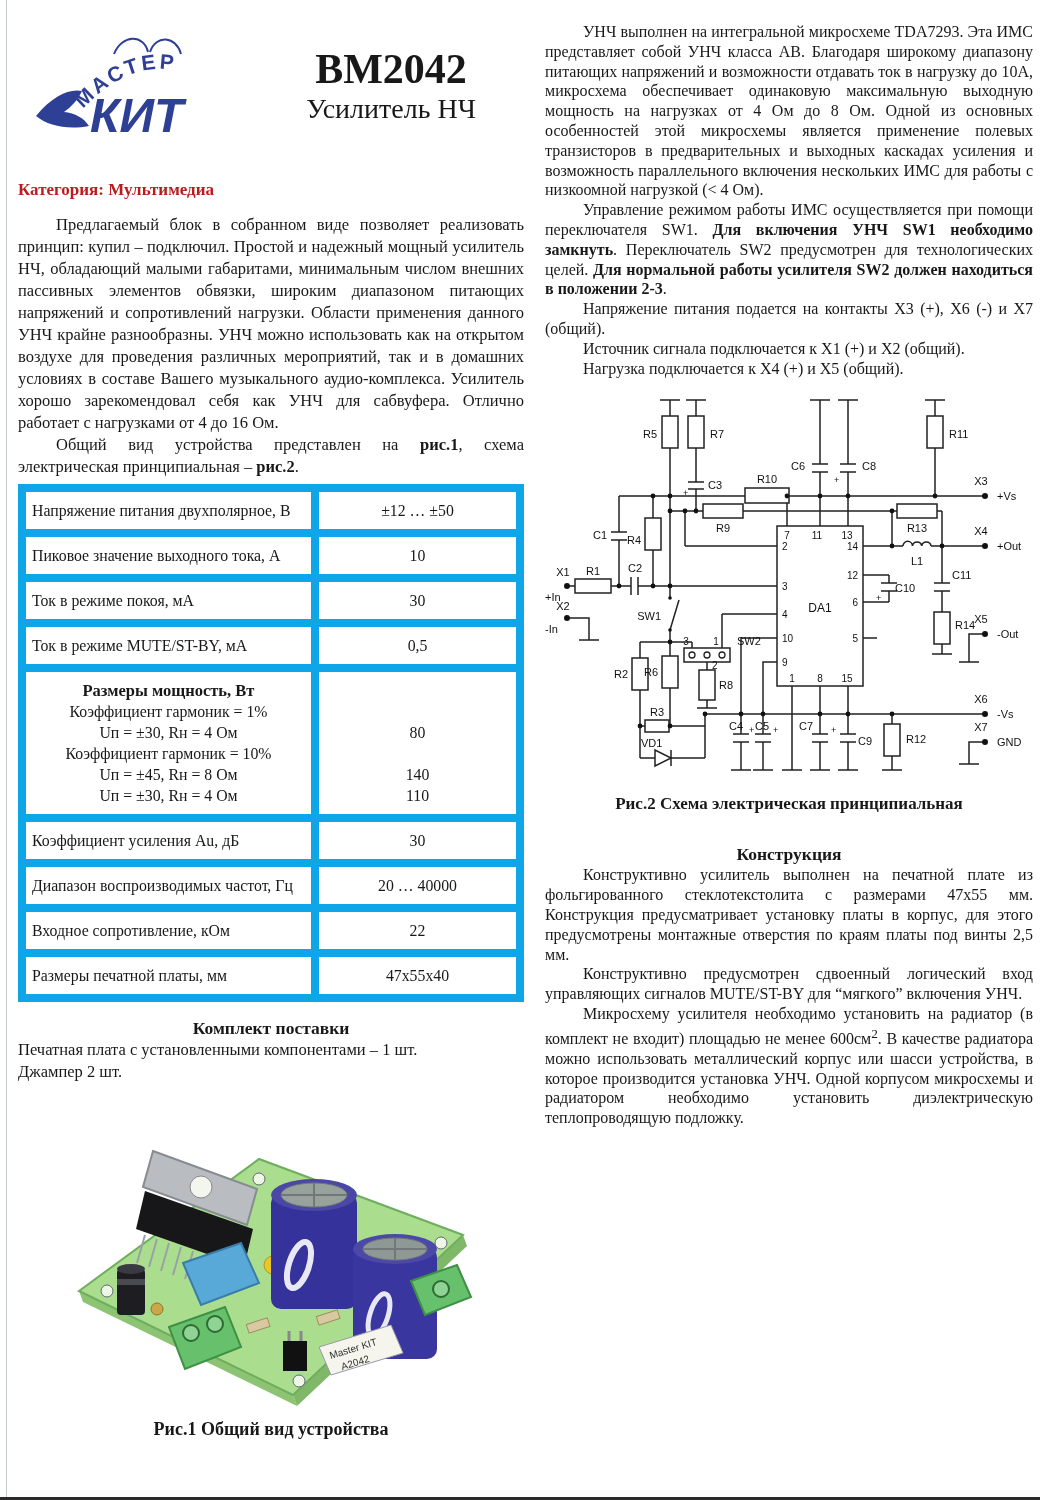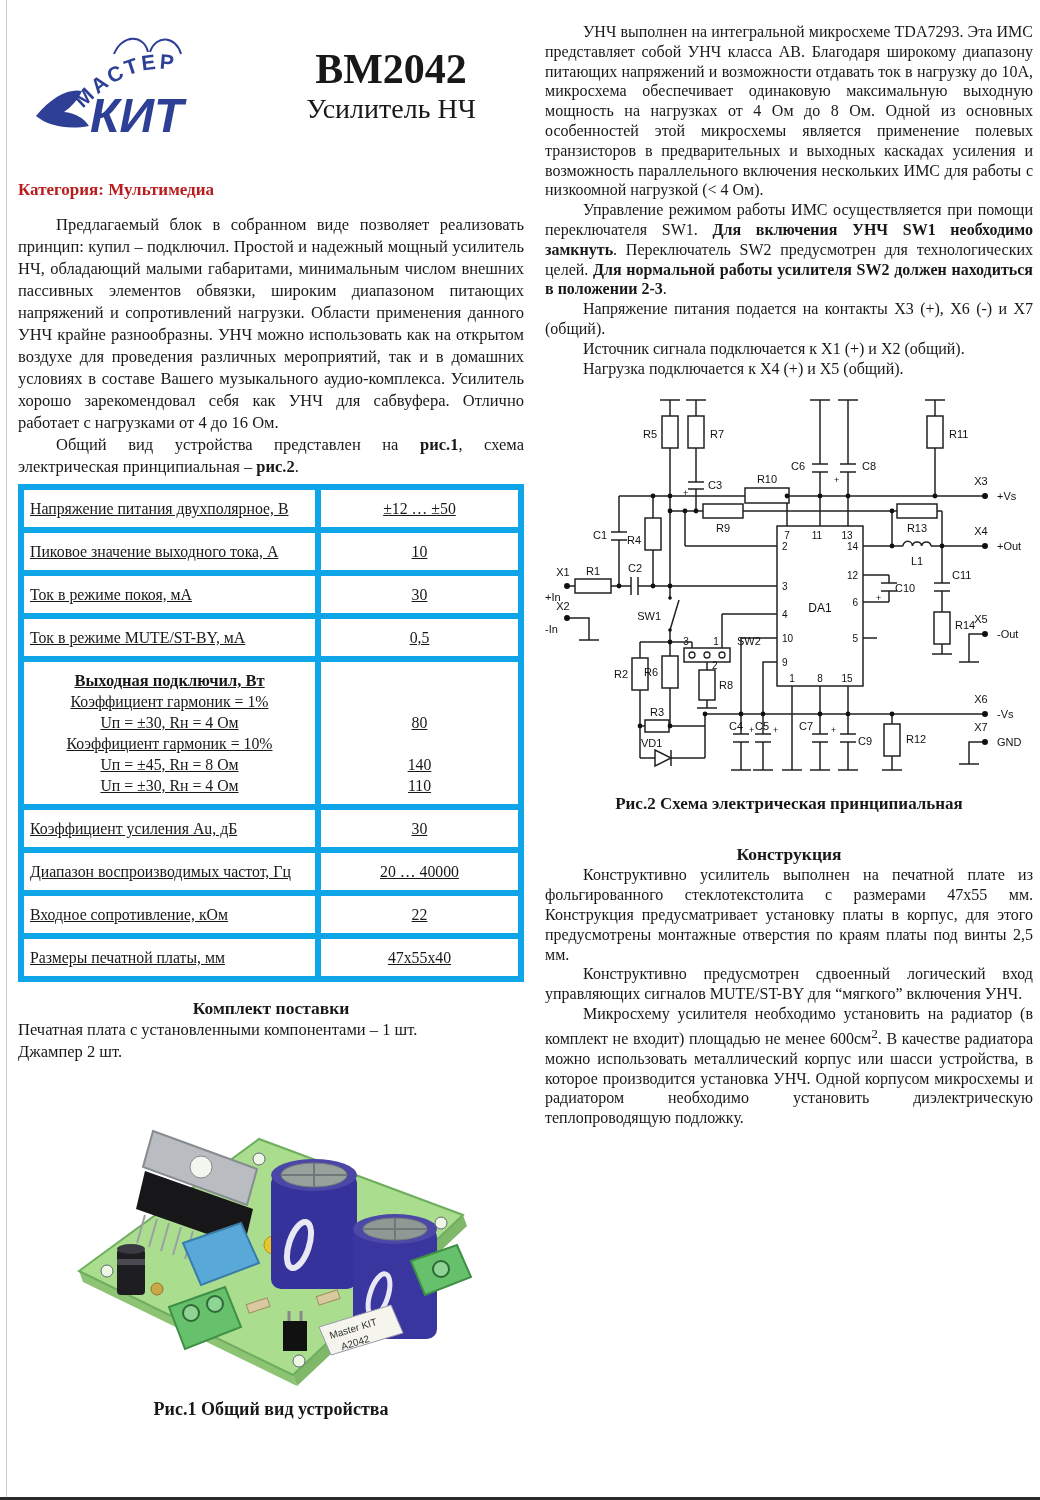--- a/index.html
+++ b/index.html
@@ -19,21 +19,21 @@
 
   .category{color:#b91c1c;font-weight:bold;font-size:17px;margin-top:40px;}
 
   p.body{font-size:16.5px;line-height:22px;text-align:justify;margin:0;text-indent:38px;}
   .col-right p.body{font-size:16px;line-height:19.8px;}
   .b{font-weight:bold;}
 
   .sec-head{font-weight:bold;text-align:center;font-size:17.5px;margin:0;}
 
   table.specs{width:100%;border-collapse:collapse;margin-top:6px;}
-  table.specs td{border:6px solid #0ea5e9;font-size:15.8px;padding:8px 6px;line-height:21px;vertical-align:top;text-decoration:underline;}
+  table.specs td{border:8px solid #0ea5e9;font-size:15.8px;padding:8px 6px;line-height:21px;vertical-align:top;}
   table.specs td.val{text-align:center;width:185px;}
   .pl{height:21px;line-height:21px;white-space:nowrap;overflow:hidden;text-align:center;}
   .ph{font-weight:bold;text-align:center;font-size:16.5px;}
 
   .kit-line{font-size:16.5px;line-height:22px;}
 
   .photo-wrap{width:420px;margin:12px auto 0;}
   .caption{font-weight:bold;text-align:center;font-size:18px;margin-top:8px;}
   .caption2{font-weight:bold;text-align:center;font-size:17px;margin-top:6px;}
 
@@ -92,21 +92,21 @@
       <tr>
         <td>Ток в режиме покоя, мА</td>
         <td class="val">30</td>
           </tr>
       <tr>
         <td>Ток в режиме MUTE/ST-BY, мА</td>
         <td class="val">0,5</td>
           </tr>
       <tr>
         <td>
-          <div class="pl ph">Выходная подключил, Вт</div>
+          <div class="pl ph">Размеры мощность, Вт</div>
           <div class="pl">Коэффициент гармоник = 1%</div>
           <div class="pl">Uп = ±30, Rн = 4 Ом</div>
           <div class="pl">Коэффициент гармоник = 10%</div>
           <div class="pl">Uп = ±45, Rн = 8 Ом</div>
           <div class="pl">Uп = ±30, Rн = 4 Ом</div>
         </td>
         <td class="val">
           <div class="pl"></div>
           <div class="pl"></div>
           <div class="pl">80</div>

